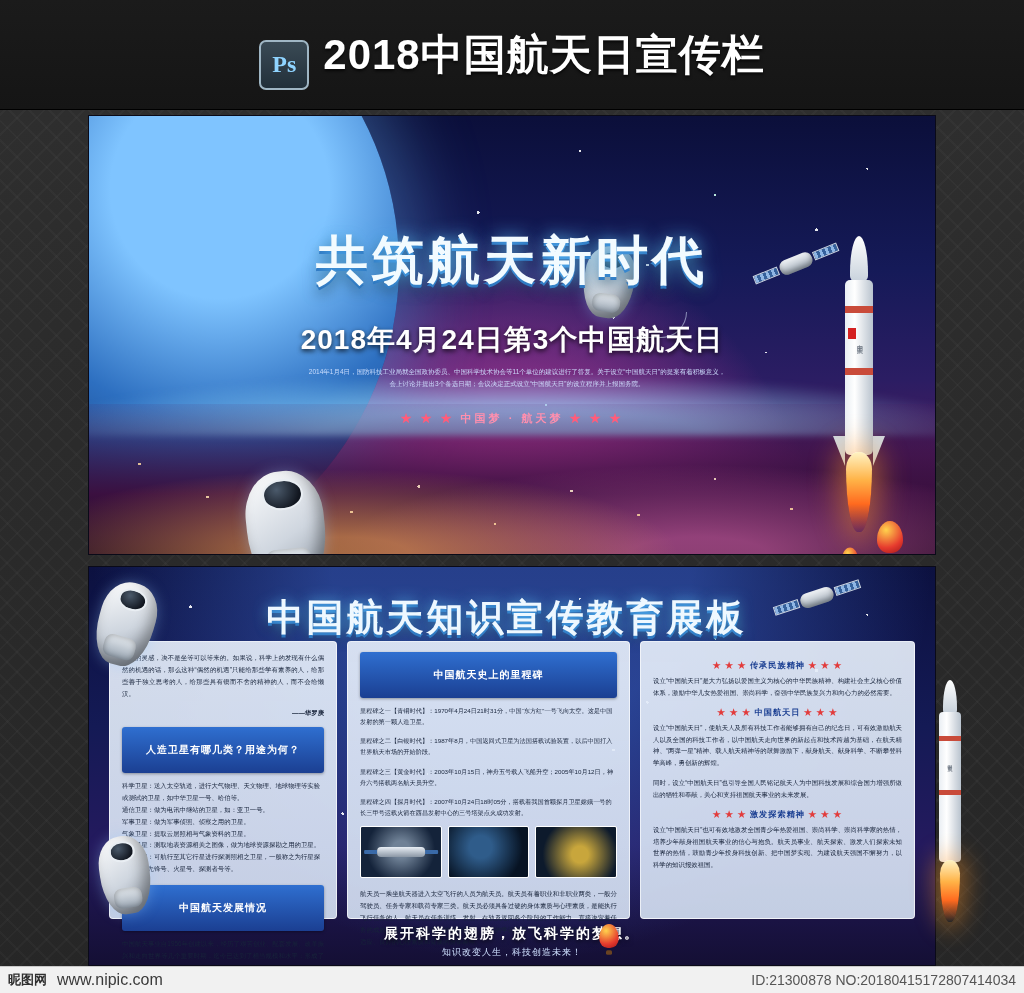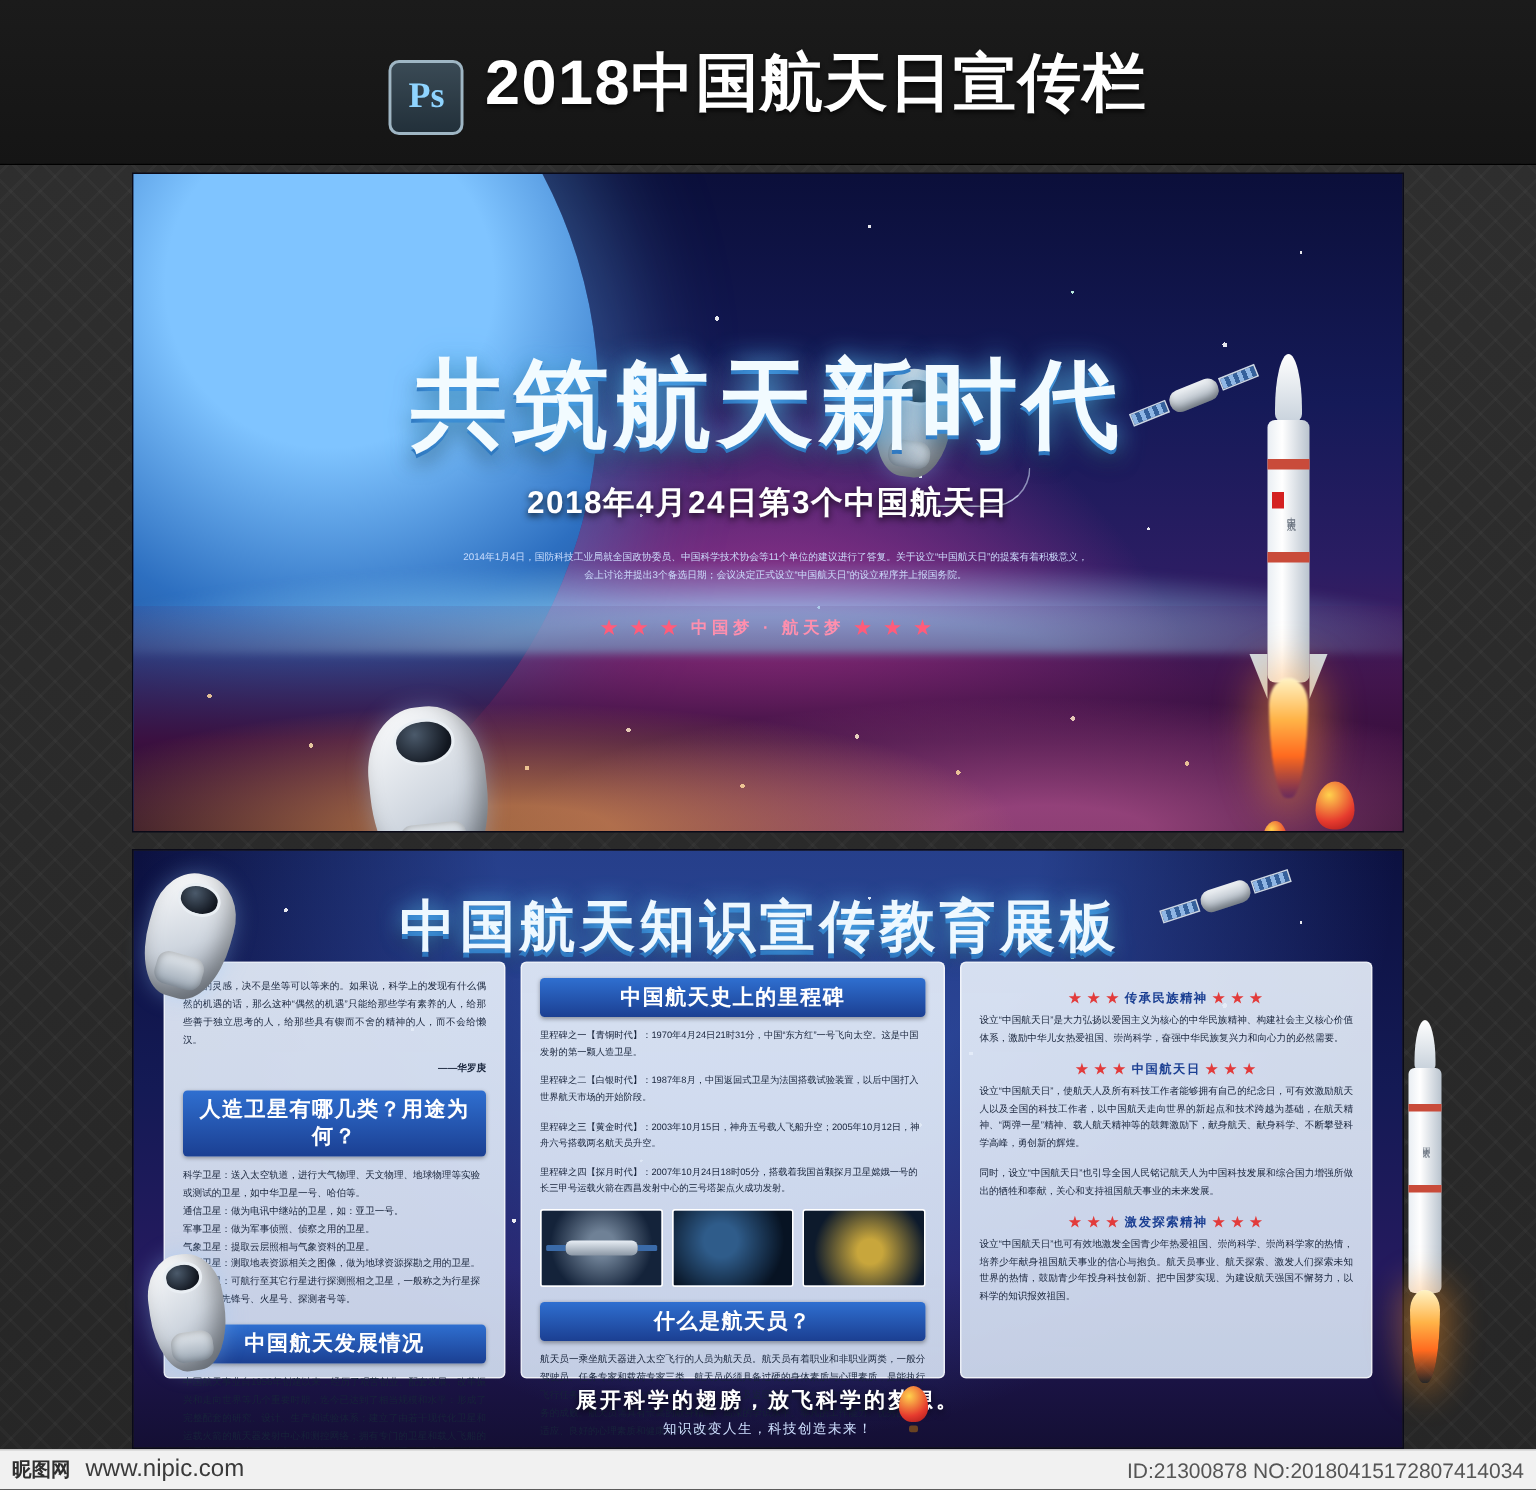--- a/index.html
+++ b/index.html
@@ -99,28 +99,28 @@
     background:radial-gradient(ellipse at 50% 100%, rgba(150,220,255,.75) 0 30%, rgba(60,120,220,0) 75%);
     filter:blur(3px);
   }
   .planet-arc{
     position:absolute;left:-330px;top:-170px;width:640px;height:640px;border-radius:50%;
     background:radial-gradient(circle at 72% 38%, #7fc4ff 0 18%, #2d6fc0 38%, #11306e 62%, #080f2e 80%);
     box-shadow:0 0 70px 20px rgba(110,190,255,.35);
   }
   .banner-title{
     position:absolute;left:0;right:0;top:110px;text-align:center;
-    font-size:64px;font-weight:bold;letter-spacing:4px;
+    font-size:52px;font-weight:bold;letter-spacing:4px;
     color:#f2fbff;
     text-shadow:0 0 18px rgba(90,190,255,.95), 0 3px 0 #2a6fb8, 0 6px 14px rgba(0,0,0,.6);
     font-family:"DejaVu Sans", sans-serif;
   }
   .banner-sub{
     position:absolute;left:0;right:0;top:205px;text-align:center;
-    color:#fff;font-size:21px;font-weight:bold;letter-spacing:1px;
+    color:#fff;font-size:28px;font-weight:bold;letter-spacing:1px;
     text-shadow:0 2px 5px rgba(0,0,0,.8);
   }
   .banner-para{
     position:absolute;left:218px;width:420px;top:250px;
     color:#cfe0ff;font-size:6.5px;line-height:1.9;text-align:center;opacity:.95;
   }
   .banner-slogan{
     position:absolute;left:0;right:0;top:295px;text-align:center;
     color:#ff8fae;font-size:11px;letter-spacing:3px;font-weight:bold;
   }
@@ -232,22 +232,22 @@
     border-radius:4px;
     padding:10px 12px;
     position:relative;
   }
   .col.c1{ width:29%; }
   .col.c2{ width:36%; }
   .col.c3{ width:35%; }
   .sect-head{
     margin:0 auto 7px;
     background:linear-gradient(#2f6fd0,#1b3f92);
-    color:#fff; font-size:14px; font-weight:bold; letter-spacing:1px;
-    text-align:center; padding:4px 10px; border-radius:3px;
+    color:#fff; font-size:10px; font-weight:bold; letter-spacing:1px;
+    text-align:center; padding:16px 10px; border-radius:3px;
     box-shadow:0 1px 3px rgba(0,0,0,.35);
     display:block;
   }
   .body-text{
     color:#17233a; font-size:6.4px; line-height:1.85; text-align:justify;
     margin:0 0 8px;
   }
   .body-text.sig{ text-align:right; font-weight:bold; }
   .kv{ color:#17233a; font-size:6.4px; line-height:1.85; margin:0; }
   .milestones{ color:#17233a;font-size:6.2px;line-height:1.8;margin:0 0 8px; }
@@ -395,21 +395,20 @@
       <p class="milestones">里程碑之二【白银时代】：1987年8月，中国返回式卫星为法国搭载试验装置，以后中国打入世界航天市场的开始阶段。</p>
       <p class="milestones">里程碑之三【黄金时代】：2003年10月15日，神舟五号载人飞船升空；2005年10月12日，神舟六号搭载两名航天员升空。</p>
       <p class="milestones">里程碑之四【探月时代】：2007年10月24日18时05分，搭载着我国首颗探月卫星嫦娥一号的长三甲号运载火箭在西昌发射中心的三号塔架点火成功发射。</p>
       <div class="photos">
         <div class="photo p1">
           <div class="sat-mini"></div>
         </div>
         <div class="photo p2"></div>
         <div class="photo p3"></div>
       </div>
-      <span class="sect-head">什么是航天员？</span>
       <p class="body-text">航天员一乘坐航天器进入太空飞行的人员为航天员。航天员有着职业和非职业两类，一般分驾驶员、任务专家和载荷专家三类。航天员必须具备过硬的身体素质与心理素质，是能执行飞行任务的人。航天员在任务训练、发射、在轨及返回各个阶段的工作能力，直接决定着任务的成败。航天员需具有崇高的献身精神、高深的学识水平、非凡的工作能力、优秀的环境适应、良好的心理素质和健康的身体条件。</p>
     </div>
 
     <div class="col c3">
       <div class="star-head">
         <span class="s">★ ★ ★</span>
         <span>传承民族精神</span>
         <span class="s">★ ★ ★</span>
       </div>
       <p class="body-text">设立“中国航天日”是大力弘扬以爱国主义为核心的中华民族精神、构建社会主义核心价值体系，激励中华儿女热爱祖国、崇尚科学，奋强中华民族复兴力和向心力的必然需要。</p>

